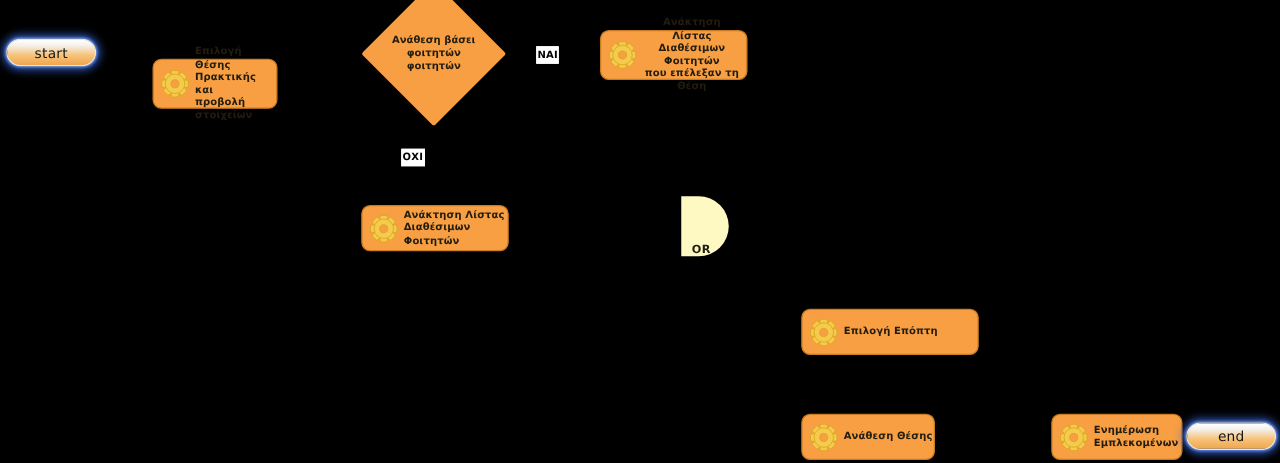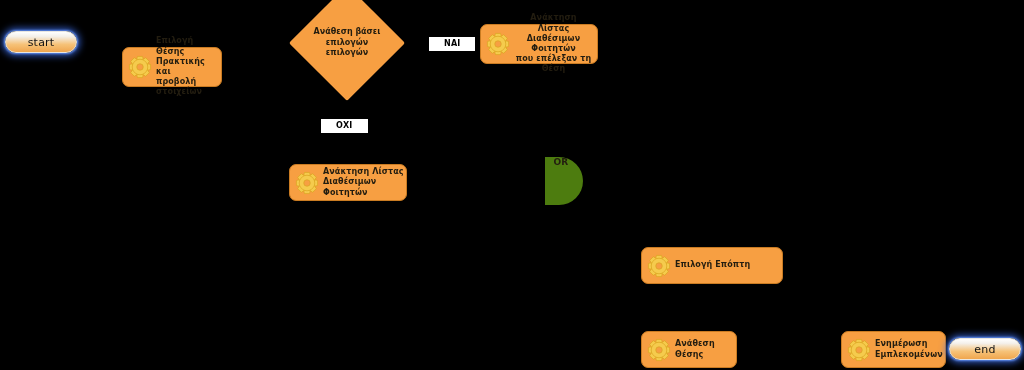--- a/index.html
+++ b/index.html
@@ -87,43 +87,43 @@
     font-weight: bold;
     line-height: 1.35;
     text-align: center;
     white-space: pre-line;
     width: 84%;
   }
 
   
   .gateway {
     position: absolute;
-    background: #4d7c0f;
+    background: #fef9c3;
     border-radius: 0 999px 999px 0;
     display: flex;
-    align-items: flex-start;
+    align-items: flex-end;
     justify-content: center;
   }
   .gateway .gtext {
     color: #231d10;
     font-size: 9px;
     font-weight: bold;
     letter-spacing: 0.3px;
     margin-right: 6px;
   }
 
   
   .edge-label {
     position: absolute;
     background: #ffffff;
     color: #000000;
     font-size: 8px;
     font-weight: bold;
     line-height: 1;
-    padding: 2px 14px;
+    padding: 2px 0;
     border: 1px solid #ffffff;
     letter-spacing: 0.2px;
     white-space: nowrap;
   }
 </style>
 </head>
 <body>
 
 <div id="canvas">
 
@@ -153,21 +153,21 @@
       </svg>
     </span>
     <span class="ptext">Επιλογή Θέσης
 Πρακτικής και
 προβολή στοιχείων</span>
   </div>
 
   <div class="diamond" style="left:306px; top:2px; width:82px; height:82px;">
     <span class="dshape"></span>
     <span class="dtext">Ανάθεση βάσει
-επιλογών επιλογών</span>
+φοιτητών φοιτητών</span>
   </div>
 
   <div class="edge-label" style="left:429px; top:37px;">
     <span>ΝΑΙ</span>
   </div>
 
   <div class="edge-label" style="left:321px; top:119px;">
     <span>ΟΧΙ</span>
   </div>
 
@@ -244,21 +244,21 @@
             </g>
             <circle cx="0" cy="0" r="9.6"></circle>
           </g>
           <circle cx="0" cy="0" r="4" fill="#f79f42" stroke="#d9a51f" stroke-width="0.8"></circle>
         </g>
       </svg>
     </span>
     <span class="ptext">Επιλογή Επόπτη</span>
   </div>
 
-  <div class="proc" style="left:641px; top:331px; width:96px; height:37px;">
+  <div class="proc" style="left:641px; top:331px; width:107px; height:37px;">
     <span class="gear">
       <svg viewBox="0 0 32 32" width="26" height="26" aria-hidden="true">
         <g transform="translate(16,16)">
           <g fill="#f5cb4d" stroke="#d9a51f" stroke-width="0.8">
             <path d="M-3.2,-13 L3.2,-13 L4.1,-8.6 L-4.1,-8.6 Z"></path>
             <path d="M-3.2,13 L3.2,13 L4.1,8.6 L-4.1,8.6 Z"></path>
             <path d="M-13,-3.2 L-13,3.2 L-8.6,4.1 L-8.6,-4.1 Z"></path>
             <path d="M13,-3.2 L13,3.2 L8.6,4.1 L8.6,-4.1 Z"></path>
             <g transform="rotate(45)">
               <path d="M-3.2,-13 L3.2,-13 L4.1,-8.6 L-4.1,-8.6 Z"></path>

